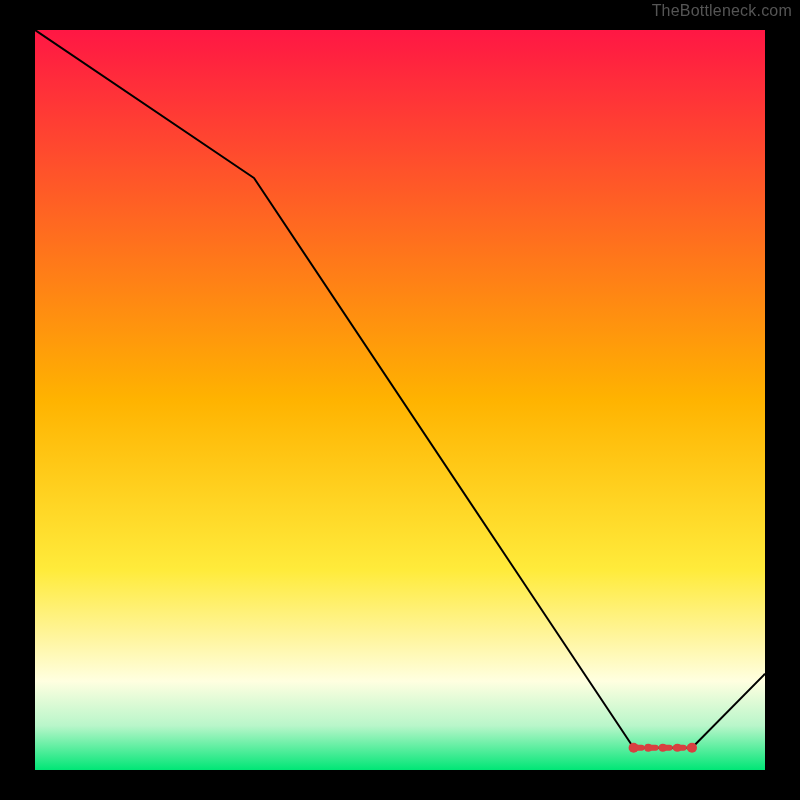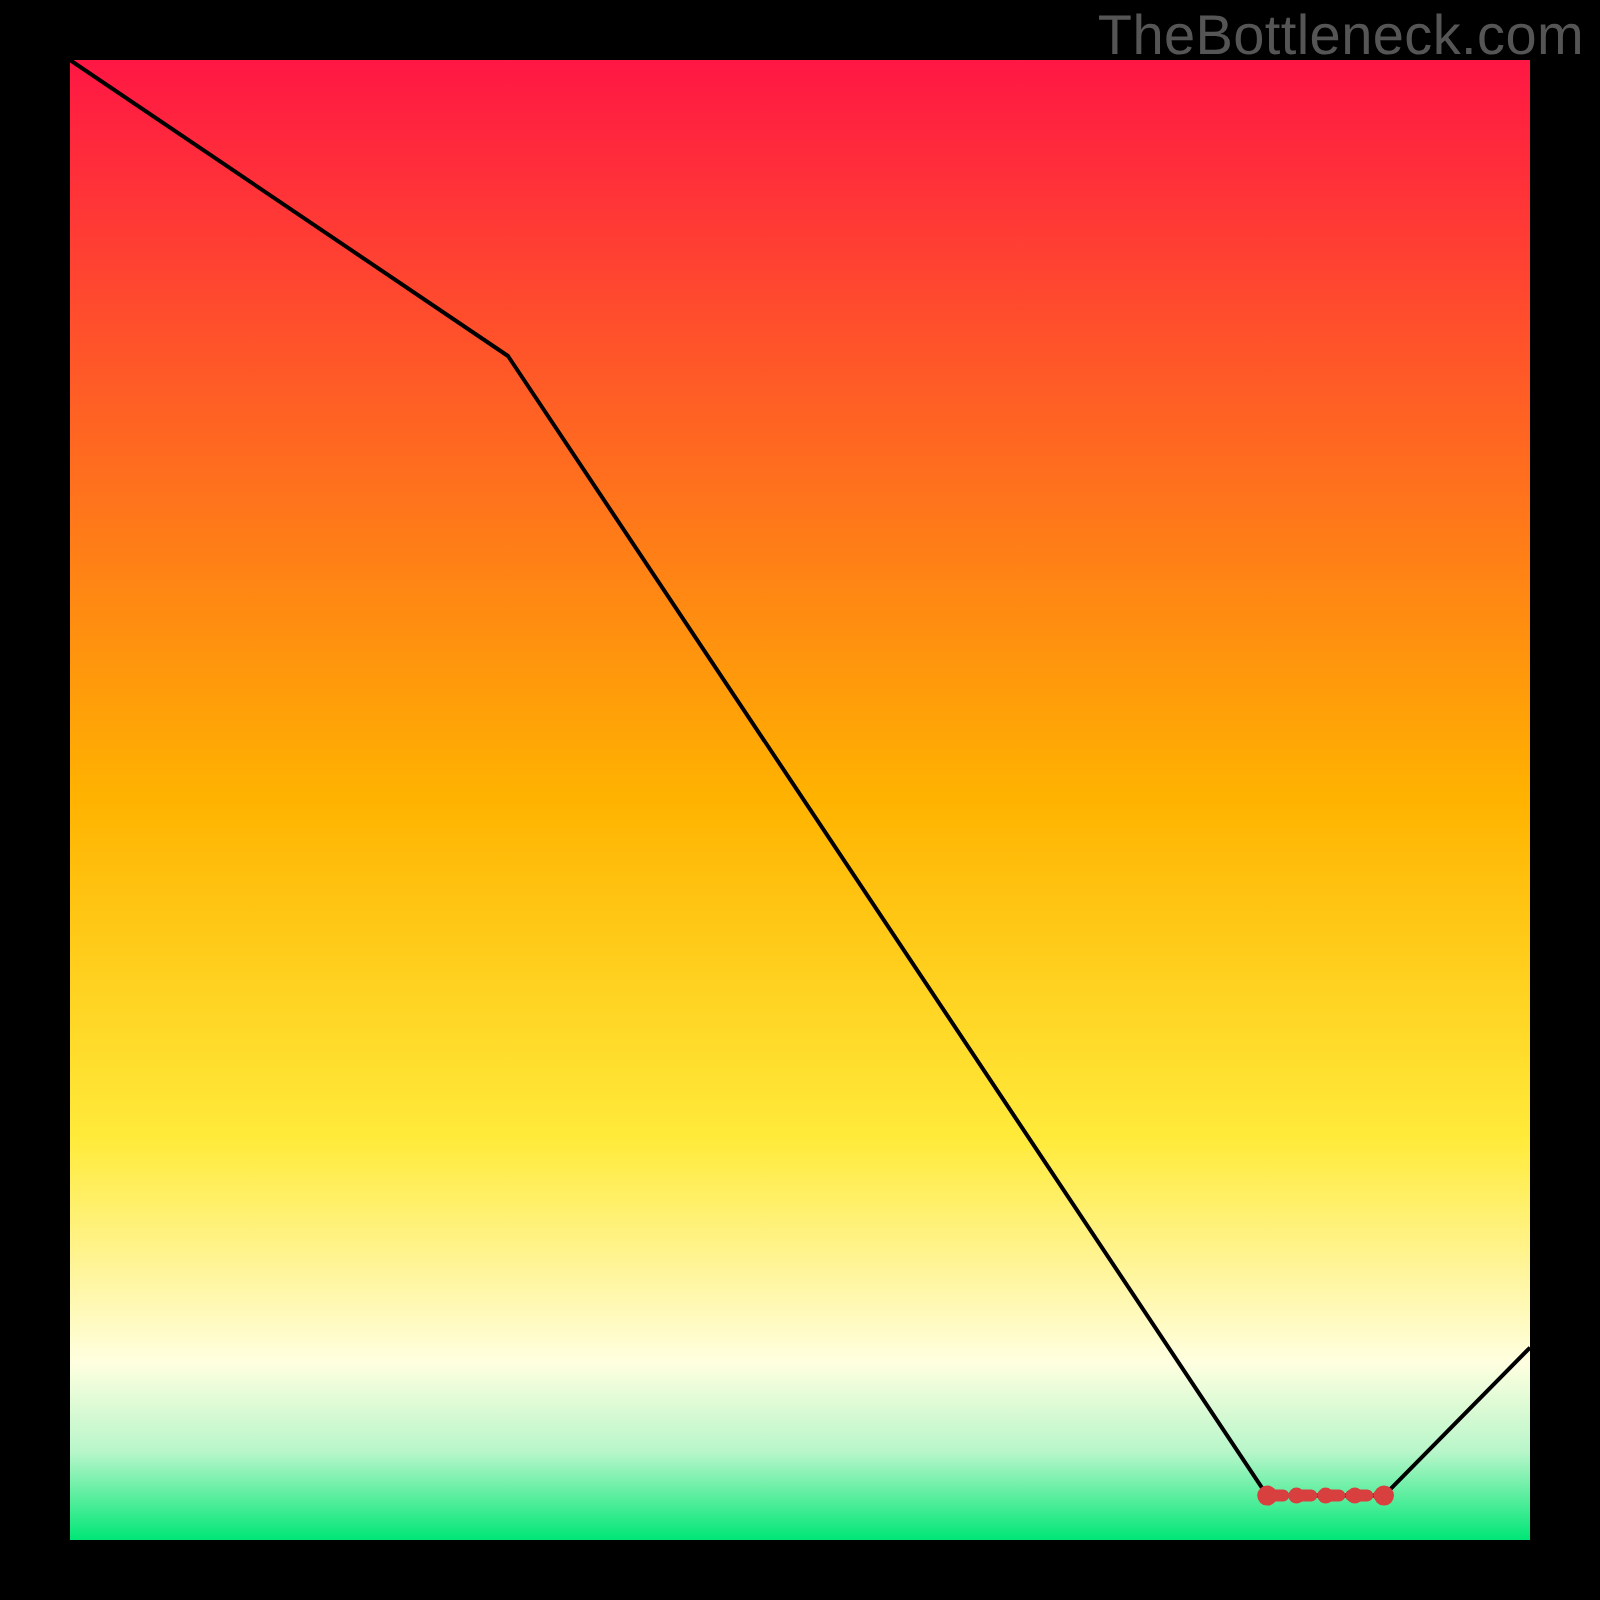--- a/index.html
+++ b/index.html
@@ -14,21 +14,21 @@
   .wrap {
     position: relative;
     width: 800px;
     height: 800px;
   }
   .attribution {
     position: absolute;
     top: 2px;
     right: 8px;
     color: #555;
-    font-size: 28px;
+    font-size: 16px;
     font-weight: 500;
     letter-spacing: 0.2px;
     z-index: 3;
   }
   .plot {
     position: absolute;
     left: 35px;
     top: 30px;
     width: 730px;
     height: 740px;

